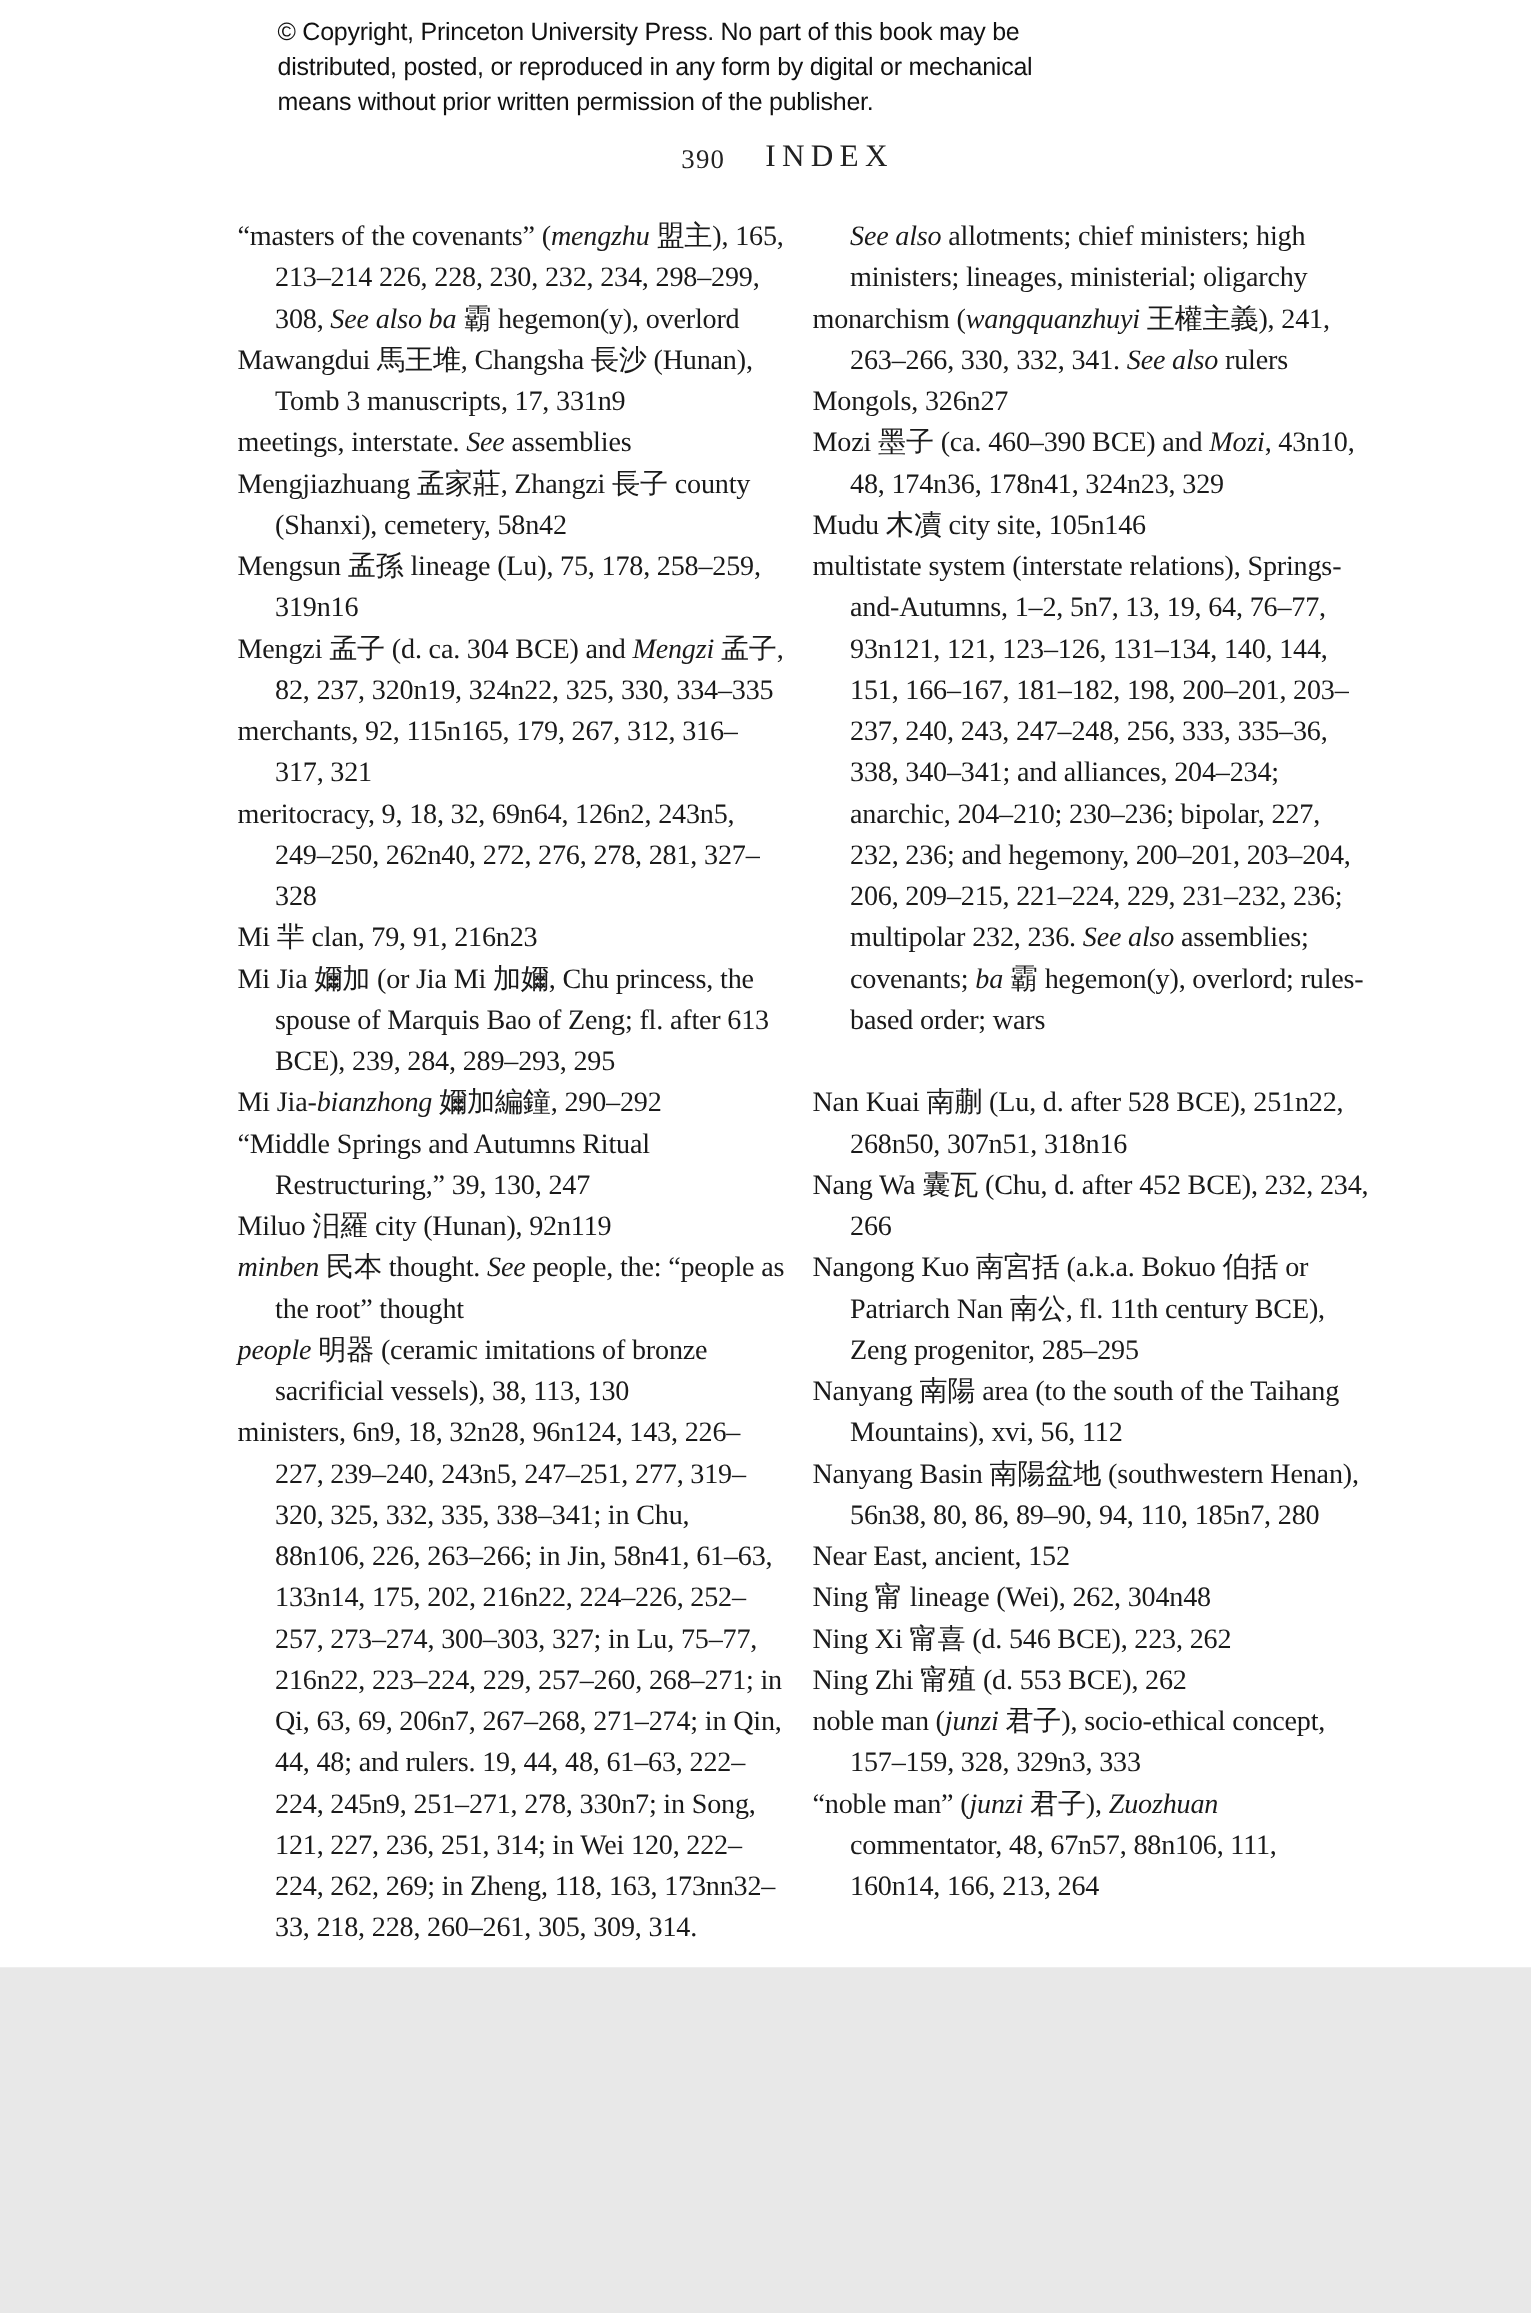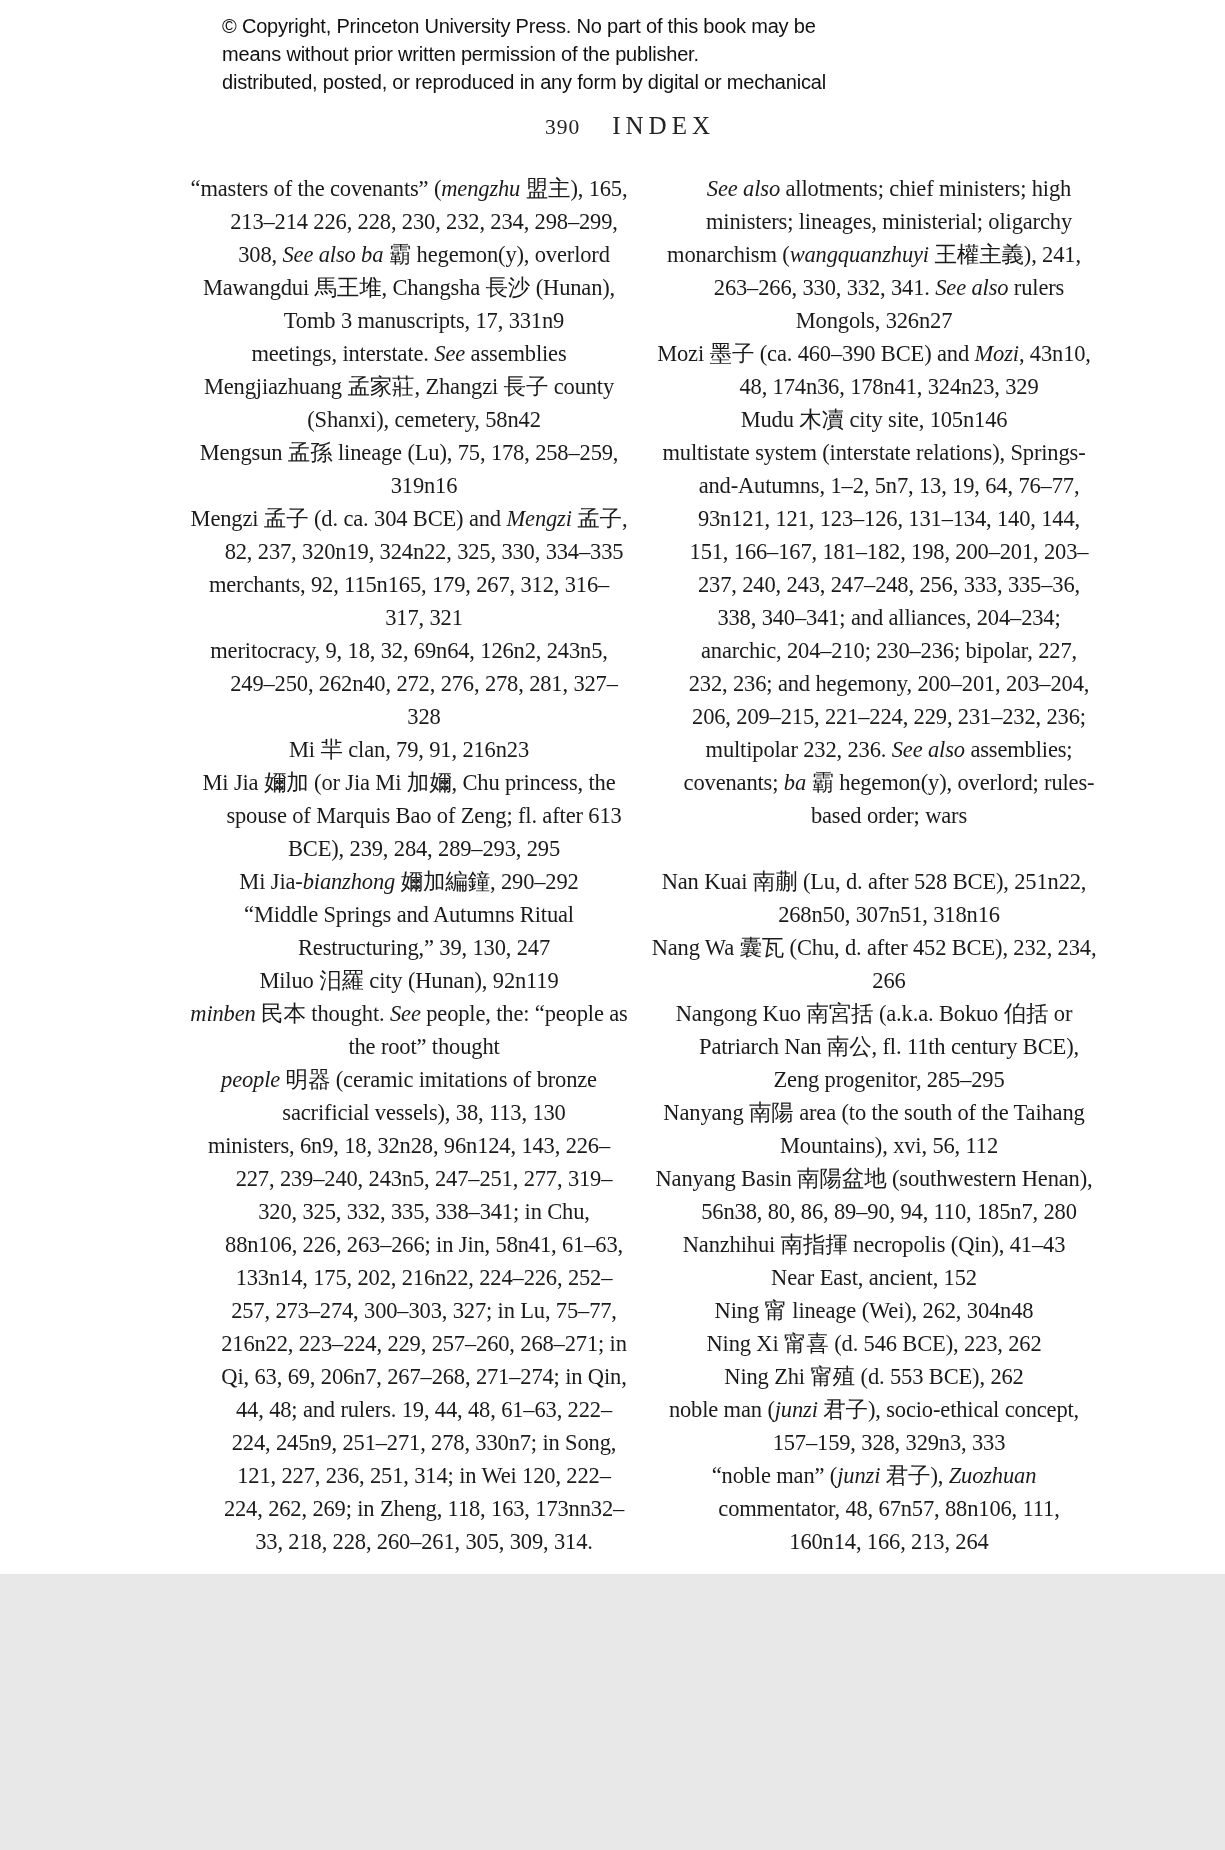--- a/index.html
+++ b/index.html
@@ -47,21 +47,20 @@
     width: 438px;
     font-size: 22.5px;
     line-height: 33px;
     letter-spacing: -0.15px;
   }
   .col.right { width: 448px; }
   .entry {
     margin: 0;
     padding-left: 30px;
     text-indent: -30px;
-    text-align: center;
   }
   .entry.cont { text-indent: 0; }
   .entry.gap { margin-top: 33px; }
   .entry i { font-style: italic; }
   .footer {
     position: absolute;
     left: 0;
     top: 1799px;
     width: 1040px;
     text-align: center;
@@ -70,22 +69,22 @@
     color: #111;
   }
 </style>
 </head>
 <body>
 
 <div class="page">
 
   <div class="copyright">
     <div>© Copyright, Princeton University Press. No part of this book may be</div>
+    <div>distributed, posted, or reproduced in any form by digital or mechanical</div>
     <div>means without prior written permission of the publisher.</div>
-    <div>distributed, posted, or reproduced in any form by digital or mechanical</div>
   </div>
 
   <div class="running-head">
     <span class="page-number">390</span>
     <span class="index-title">INDEX</span>
   </div>
 
   <div class="columns">
     <div class="col">
         <p class="entry">“masters of the covenants” (<i>mengzhu</i> 盟主), 165, 213–214 226, 228, 230, 232, 234, 298–299, 308, <i>See also ba</i> 霸 hegemon(y), overlord</p>
@@ -110,21 +109,20 @@
         <p class="entry">monarchism (<i>wangquanzhuyi</i> 王權主義), 241, 263–266, 330, 332, 341. <i>See also</i> rulers</p>
         <p class="entry">Mongols, 326n27</p>
         <p class="entry">Mozi 墨子 (ca. 460–390 BCE) and <i>Mozi</i>, 43n10, 48, 174n36, 178n41, 324n23, 329</p>
         <p class="entry">Mudu 木凟 city site, 105n146</p>
         <p class="entry">multistate system (interstate relations), Springs-and-Autumns, 1–2, 5n7, 13, 19, 64, 76–77, 93n121, 121, 123–126, 131–134, 140, 144, 151, 166–167, 181–182, 198, 200–201, 203–237, 240, 243, 247–248, 256, 333, 335–36, 338, 340–341; and alliances, 204–234; anarchic, 204–210; 230–236; bipolar, 227, 232, 236; and hegemony, 200–201, 203–204, 206, 209–215, 221–224, 229, 231–232, 236; multipolar 232, 236. <i>See also</i> assemblies; covenants; <i>ba</i> 霸 hegemon(y), overlord; rules-based order; wars</p>
         <p class="entry gap">Nan Kuai 南蒯 (Lu, d. after 528 BCE), 251n22, 268n50, 307n51, 318n16</p>
         <p class="entry">Nang Wa 囊瓦 (Chu, d. after 452 BCE), 232, 234, 266</p>
         <p class="entry">Nangong Kuo 南宮括 (a.k.a. Bokuo 伯括 or Patriarch Nan 南公, fl. 11th century BCE), Zeng progenitor, 285–295</p>
         <p class="entry">Nanyang 南陽 area (to the south of the Taihang Mountains), xvi, 56, 112</p>
         <p class="entry">Nanyang Basin 南陽盆地 (southwestern Henan), 56n38, 80, 86, 89–90, 94, 110, 185n7, 280</p>
-        <p class="entry">Nanzhihui 南指揮 necropolis (Qin), 41–43</p>
         <p class="entry">Near East, ancient, 152</p>
         <p class="entry">Ning 甯 lineage (Wei), 262, 304n48</p>
         <p class="entry">Ning Xi 甯喜 (d. 546 BCE), 223, 262</p>
         <p class="entry">Ning Zhi 甯殖 (d. 553 BCE), 262</p>
         <p class="entry">noble man (<i>junzi</i> 君子), socio-ethical concept, 157–159, 328, 329n3, 333</p>
         <p class="entry">“noble man” (<i>junzi</i> 君子), <i>Zuozhuan</i> commentator, 48, 67n57, 88n106, 111, 160n14, 166, 213, 264</p>
       </div>
   </div>
 
   <div class="footer">For general queries, contact info@press.princeton.edu</div>

